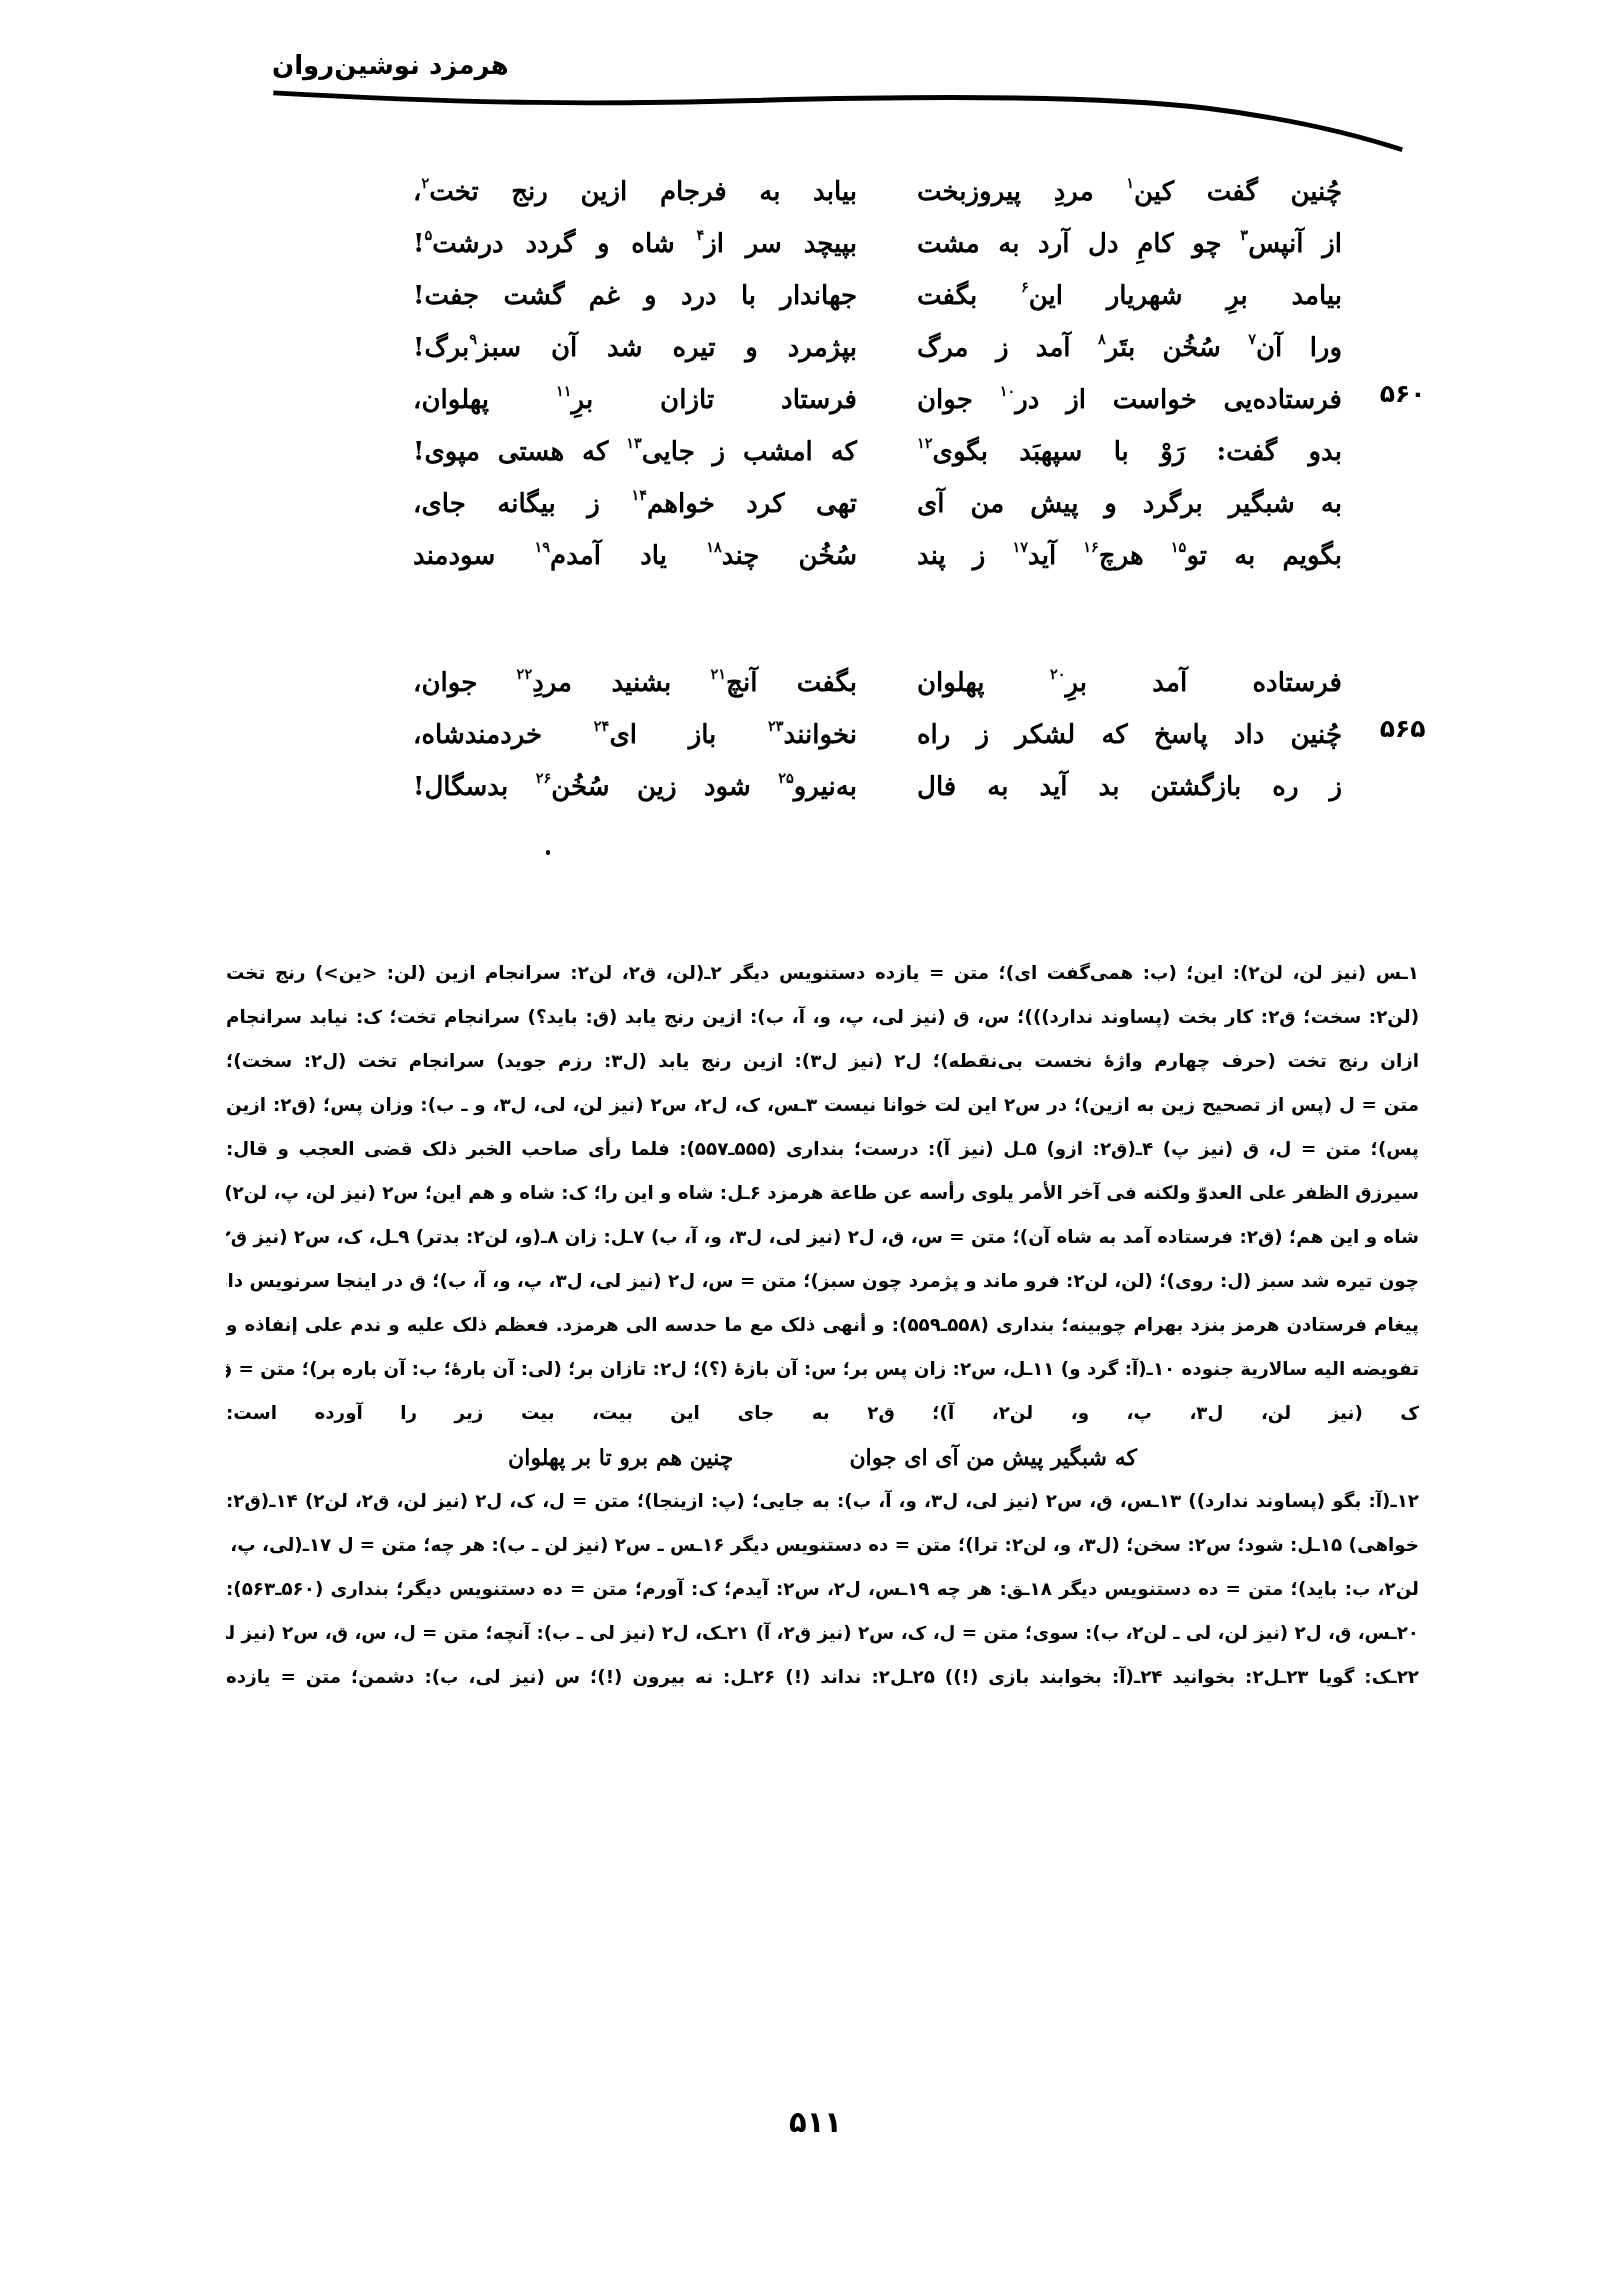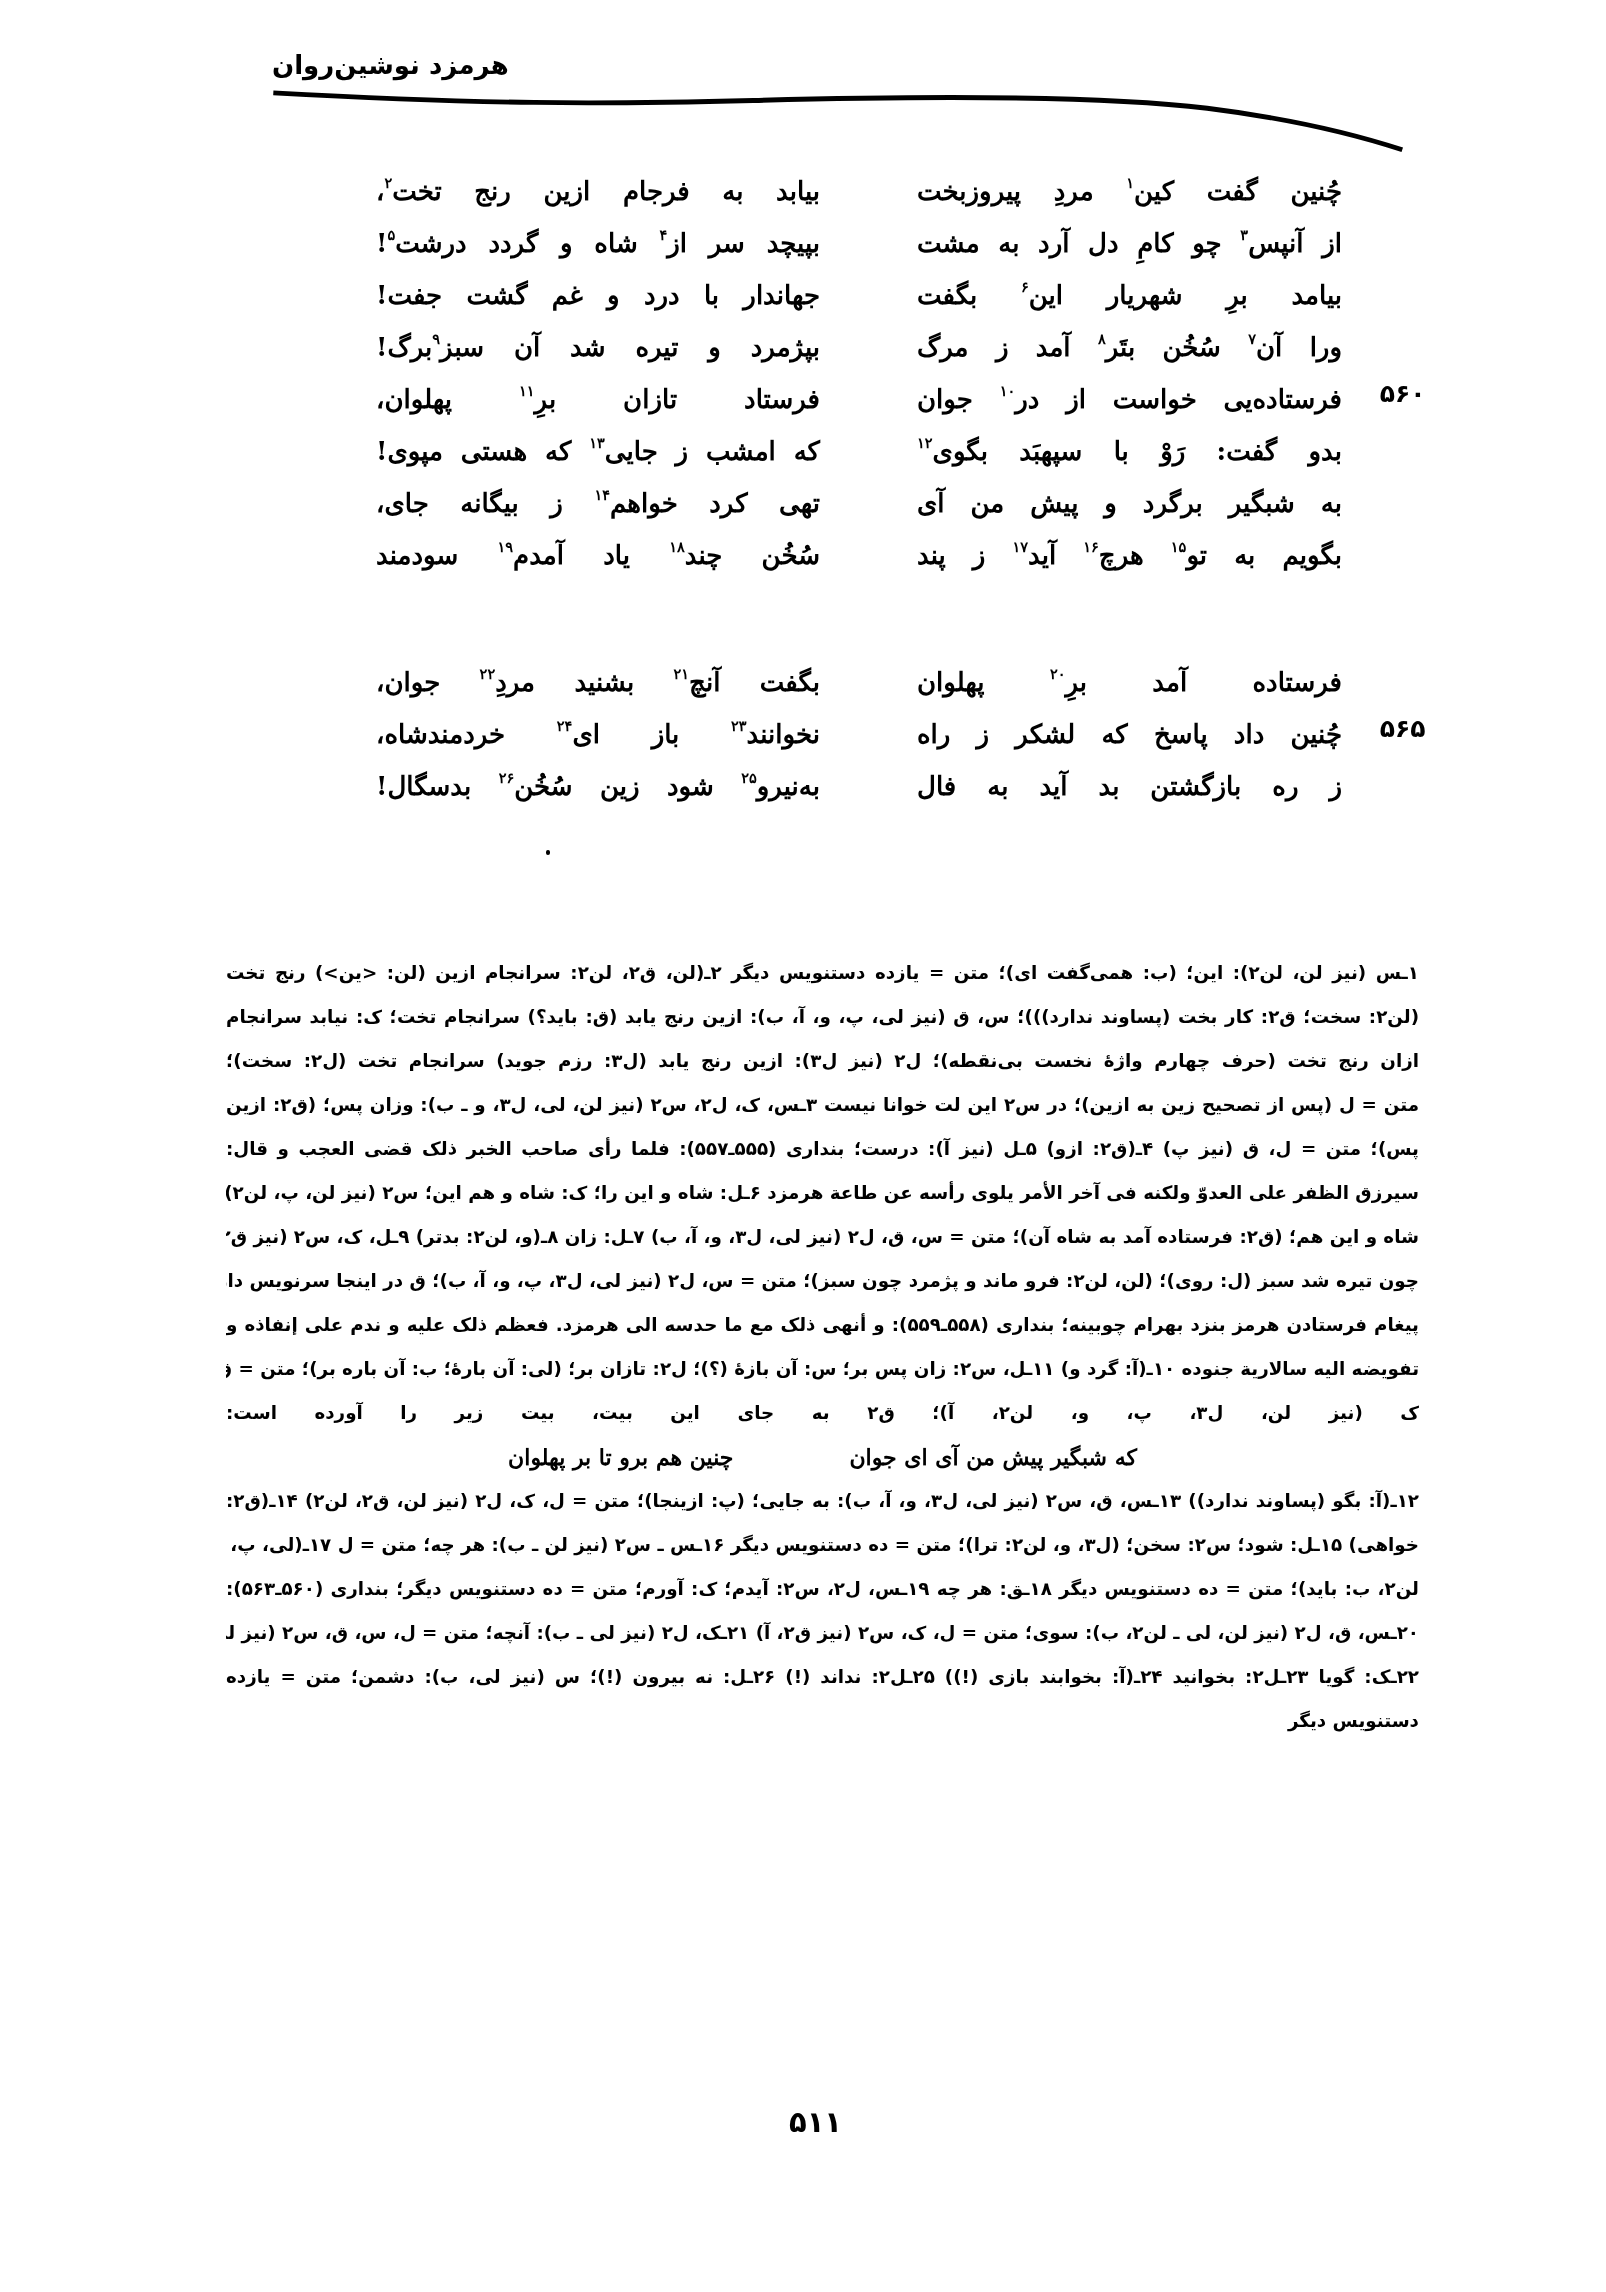--- a/index.html
+++ b/index.html
@@ -17,21 +17,21 @@
     .verse-block { position: absolute; left: 319px; width: 1120px; direction: rtl; }
     .verse-row {
       position: relative; height: 52px; display: flex; flex-direction: row;
       align-items: flex-end;
     }
     .hemi {
       font-family: "DejaVu Serif", serif; font-weight: bold; font-size: 26px; line-height: 1.1;
       white-space: nowrap; text-align: justify; text-align-last: justify;
     }
     .hemi.right { width: 425px; margin-right: 97px; }
-    .hemi.left  { width: 444px; margin-right: 97px; }
+    .hemi.left  { width: 444px; margin-right: 60px; }
     .line-no {
       position: absolute; right: 13.5px; bottom: 5.8px;
       font-family: "DejaVu Sans", sans-serif; font-weight: bold; font-size: 25px;
     }
     sup { font-size: 14.5px; vertical-align: 11.6px; line-height: 0; }
 
     .footnotes {
       position: absolute; left: 226px; top: 951px; width: 1193px; direction: rtl;
       font-family: "DejaVu Sans", sans-serif; font-weight: bold; font-size: 18.3px;
       line-height: 44px; text-align: justify;
@@ -140,18 +140,17 @@
   <div class="fn-verse">
     <span>که شبگیر پیش من آی ای جوان</span>
     <span>چنین هم برو تا بر پهلوان</span>
   </div>
   <div id="fn-lines-b">
       <div class="fn-line">۱۲ـ(آ: بگو (پساوند ندارد))  ۱۳ـس، ق، س۲ (نیز لی، ل۳، و، آ، ب): به جایی؛ (پ: ازینجا)؛ متن = ل، ک، ل۲ (نیز لن، ق۲، لن۲)  ۱۴ـ(ق۲:</div>
       <div class="fn-line">خواهی)  ۱۵ـل: شود؛ س۲: سخن؛ (ل۳، و، لن۲: ترا)؛ متن = ده دستنویس دیگر  ۱۶ـس ـ س۲ (نیز لن ـ ب): هر چه؛ متن = ل  ۱۷ـ(لی، پ، و،</div>
       <div class="fn-line">لن۲، ب: باید)؛ متن = ده دستنویس دیگر  ۱۸ـق: هر چه  ۱۹ـس، ل۲، س۲: آیدم؛ ک: آورم؛ متن = ده دستنویس دیگر؛ بنداری (۵۶۰ـ۵۶۳):</div>
       <div class="fn-line">۲۰ـس، ق، ل۲ (نیز لن، لی ـ لن۲، ب): سوی؛ متن = ل، ک، س۲ (نیز ق۲، آ)  ۲۱ـک، ل۲ (نیز لی ـ ب): آنچه؛ متن = ل، س، ق، س۲ (نیز لن، ق۲)</div>
       <div class="fn-line">۲۲ـک: گویا  ۲۳ـل۲: بخوانید  ۲۴ـ(آ: بخوابند بازی (!))  ۲۵ـل۲: نداند (!)  ۲۶ـل: نه بیرون (!)؛ س (نیز لی، ب): دشمن؛ متن = یازده</div>
-      <div class="fn-line last">دستنویس دیگر</div>
     </div>
 </div>
 
 <div class="page-number">۵۱۱</div>
 
 
 </body></html>

